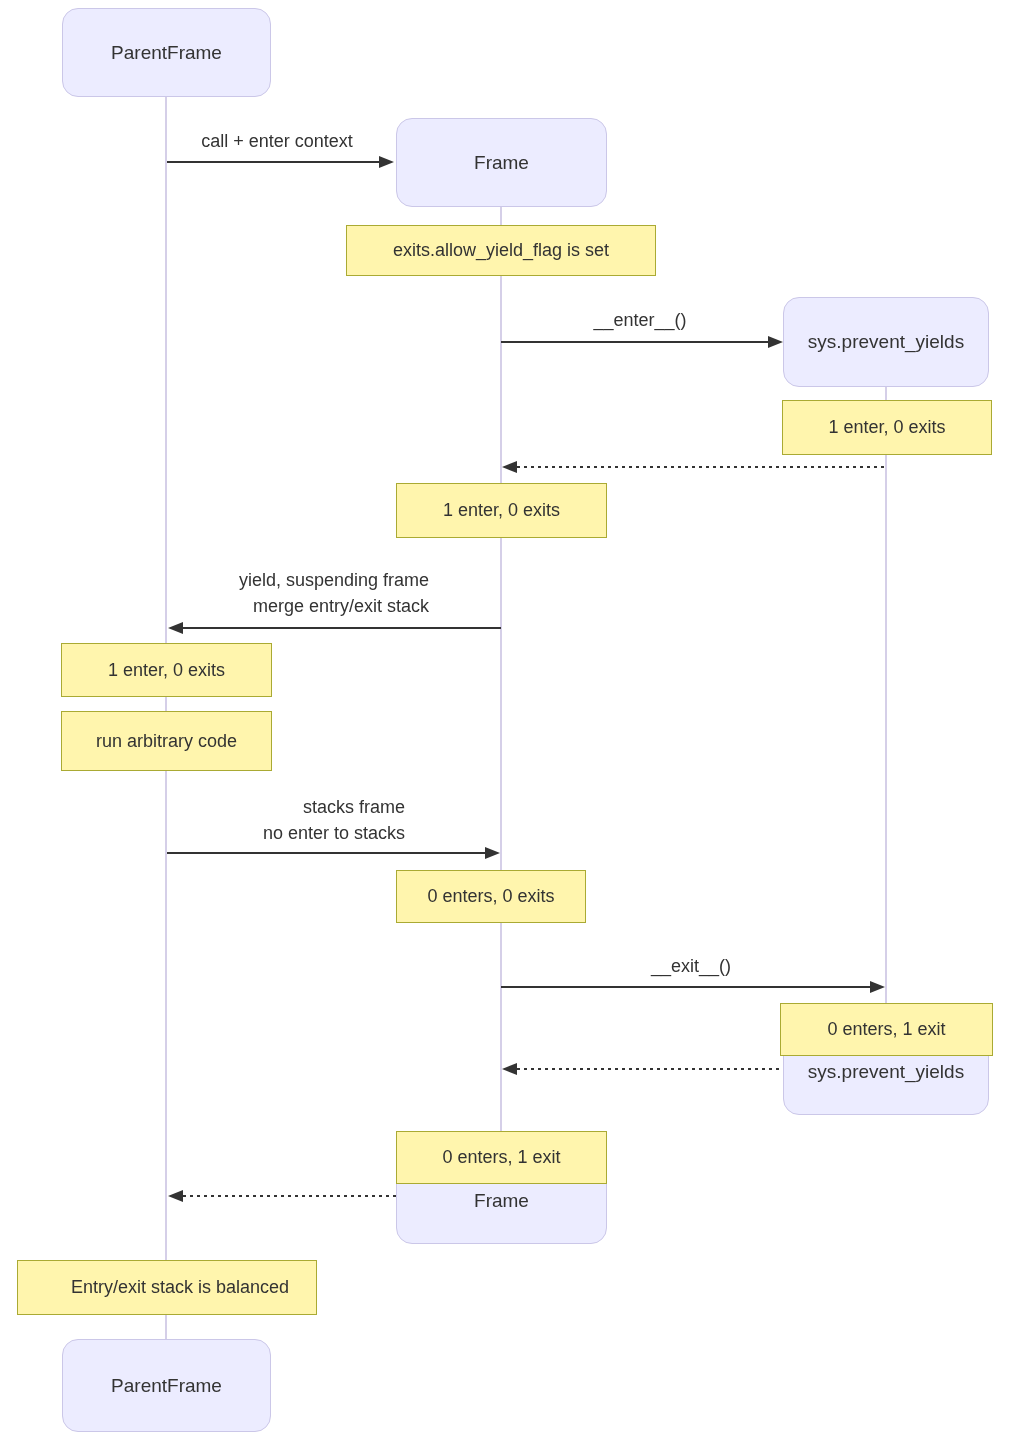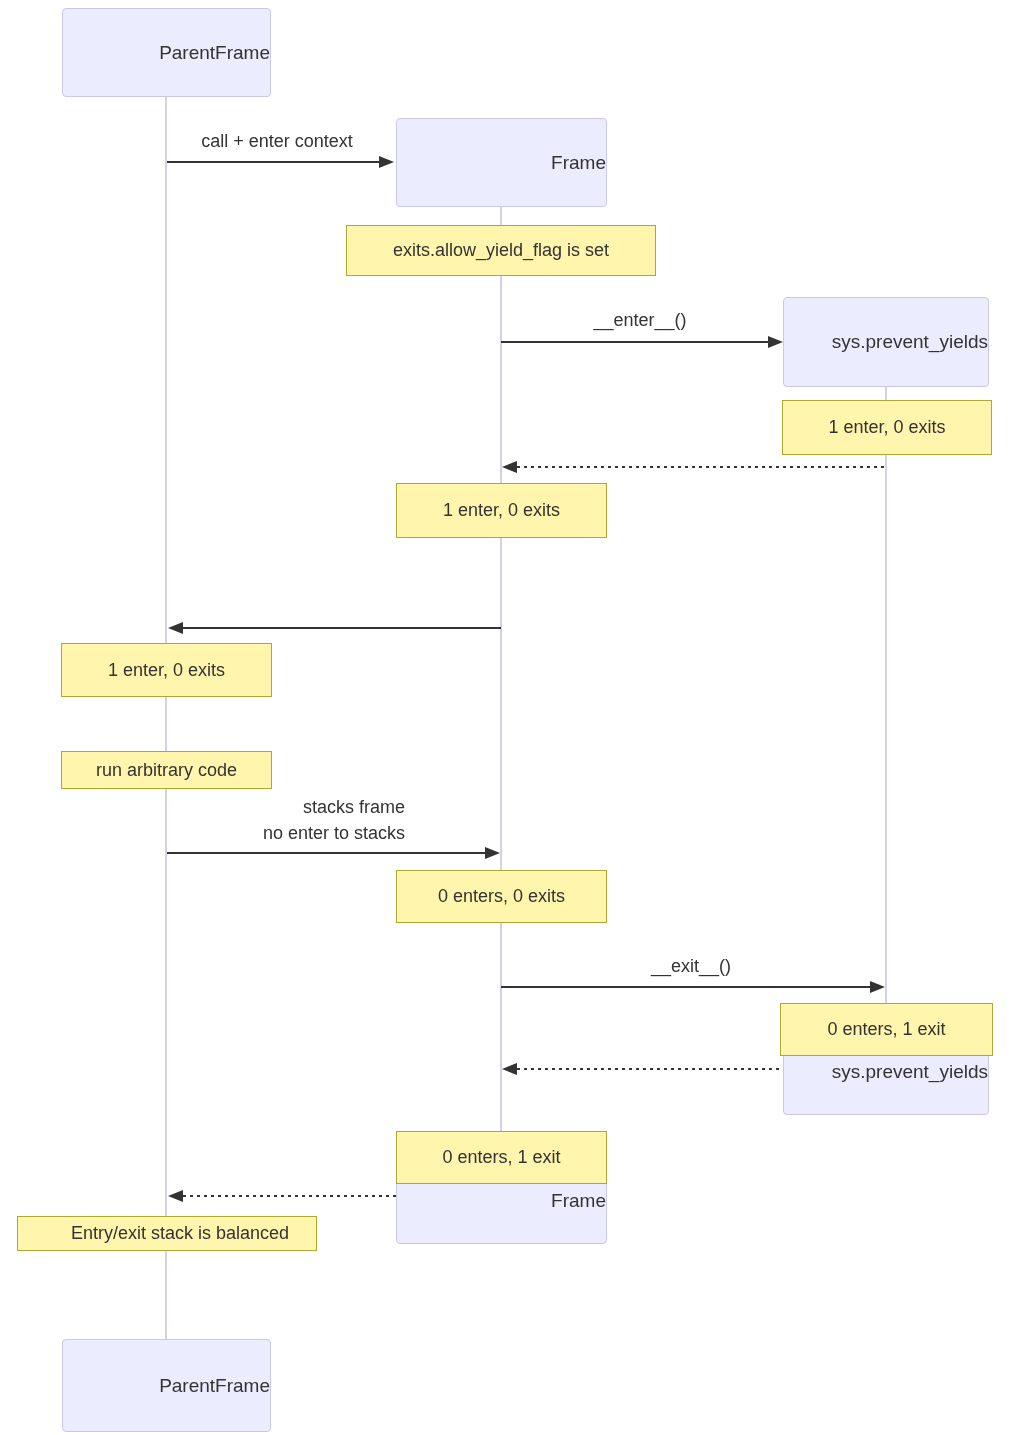--- a/index.html
+++ b/index.html
@@ -21,22 +21,22 @@
     color:var(--text);
     overflow:hidden;
   }
   .lifeline{
     position:absolute;width:2px;background:var(--lifeline);
   }
   .actor{
     position:absolute;
     background:var(--actor-fill);
     border:1px solid var(--actor-border);
-    border-radius:4px;
-    display:flex;align-items:center;justify-content:flex-end;
+    border-radius:16px;
+    display:flex;align-items:center;justify-content:center;
     font-size:19px;
     box-sizing:border-box;
   }
   .note{
     position:absolute;
     background:var(--note-fill);
     border:1.5px solid var(--note-border);
     display:flex;align-items:center;justify-content:center;
     font-size:18px;
     box-sizing:border-box;
@@ -101,47 +101,51 @@
   </div>
   <div class="note" style="left:782px;top:400px;width:210px;height:55px;">
     <span>1 enter, 0 exits</span>
   </div>
   <div class="note" style="left:396px;top:483px;width:211px;height:55px;">
     <span>1 enter, 0 exits</span>
   </div>
   <div class="note" style="left:61px;top:643px;width:211px;height:54px;">
     <span>1 enter, 0 exits</span>
   </div>
-  <div class="note" style="left:61px;top:711px;width:211px;height:38px;margin-top:40px;">
+  <div class="note" style="left:61px;top:711px;width:211px;height:60px;">
     <span>run arbitrary code</span>
   </div>
-  <div class="note" style="left:396px;top:870px;width:211px;height:53px;">
+  <div class="note" style="left:396px;top:870px;width:190px;height:53px;">
     <span>0 enters, 0 exits</span>
   </div>
   <div class="note" style="left:780px;top:1003px;width:213px;height:53px;">
     <span>0 enters, 1 exit</span>
   </div>
   <div class="note" style="left:396px;top:1131px;width:211px;height:53px;">
     <span>0 enters, 1 exit</span>
   </div>
-  <div class="note" style="left:17px;top:1216px;width:300px;height:35px;padding-left:26px;">
+  <div class="note" style="left:17px;top:1260px;width:300px;height:55px;padding-left:26px;">
     <span>Entry/exit stack is balanced</span>
   </div>
 
   <div class="msg-label" style="left:277px;top:128px;">call + enter context</div>
   <div class="line-solid" style="left:167px;top:161px;width:214px;"></div>
   <div class="head-right" style="left:379px;top:156px;"></div>
 
   <div class="msg-label" style="left:640px;top:307px;">__enter__()</div>
   <div class="line-solid" style="left:501px;top:341px;width:268px;"></div>
   <div class="head-right" style="left:768px;top:336px;"></div>
 
   <div class="line-dotted" style="left:517px;top:466px;width:369px;"></div>
   <div class="head-left" style="left:502px;top:461px;"></div>
 
+  <div class="msg-label" style="left:334px;top:567px;">
+    <div>yield, suspending frame</div>
+    <div>merge entry/exit stack</div>
+  </div>
   <div class="line-solid" style="left:183px;top:627px;width:318px;"></div>
   <div class="head-left" style="left:168px;top:622px;"></div>
 
   <div class="msg-label" style="left:334px;top:794px;">
     <div>stacks frame</div>
     <div>no enter to stacks</div>
   </div>
   <div class="line-solid" style="left:167px;top:852px;width:319px;"></div>
   <div class="head-right" style="left:485px;top:847px;"></div>
 

